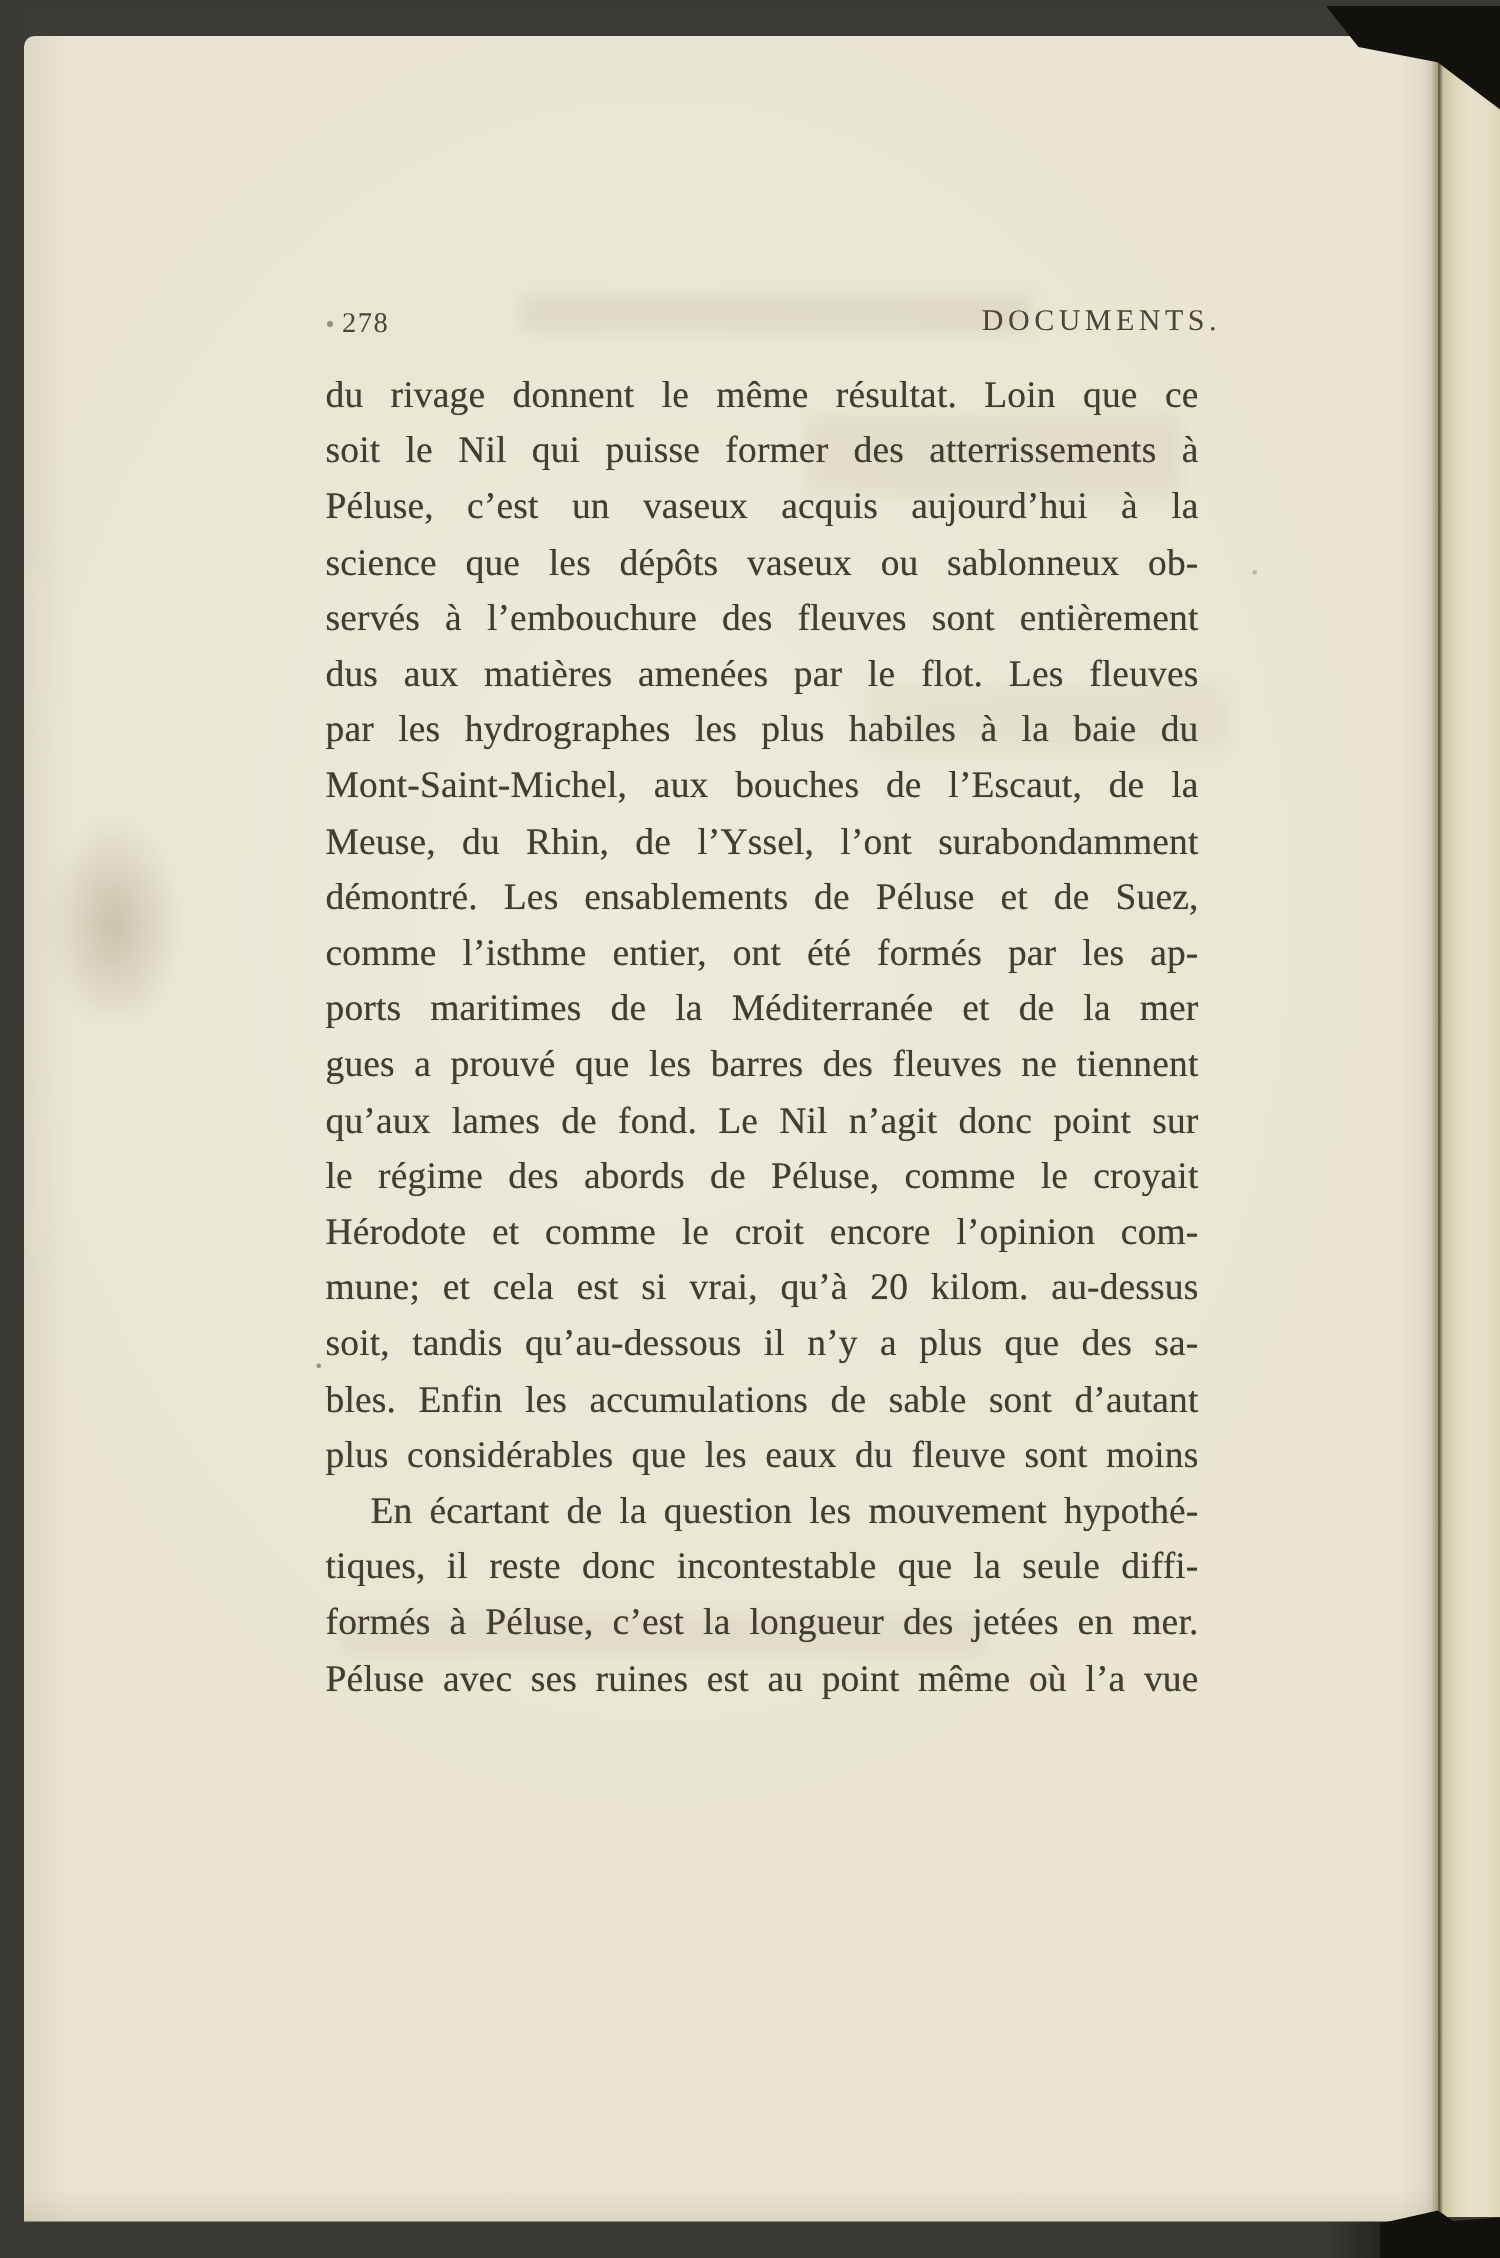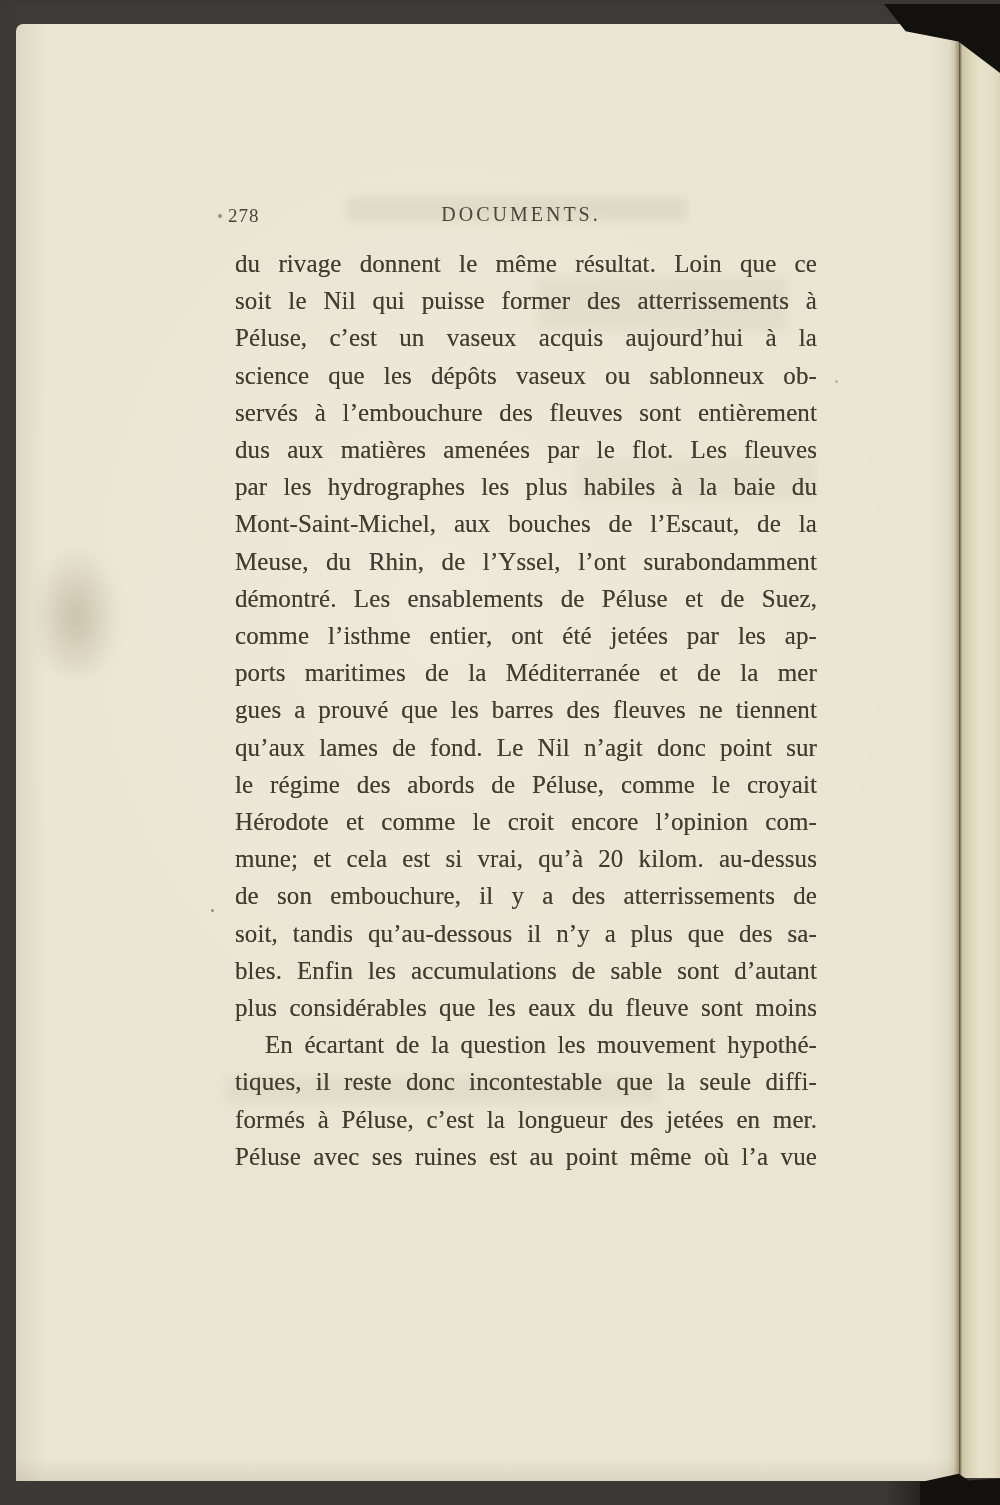--- a/index.html
+++ b/index.html
@@ -62,25 +62,25 @@
   
   .header-row{
     position:absolute;left:210px;top:177px;width:586px;height:26px;
     color:var(--header_ink);
   }
   .page-number{
     position:absolute;left:0;top:2px;
     font-size:19px;letter-spacing:1px;
   }
   .running-header{
-    position:absolute;left:0;width:100%;text-align:center;
+    position:absolute;left:0;width:100%;text-align:right;
     font-size:20px;letter-spacing:3px;
   }
   .text-block{
-    position:absolute;left:216px;top:220px;width:586px;
+    position:absolute;left:198px;top:220px;width:586px;
     color:var(--ink);
     font-size:25px;line-height:36.2px;
     text-shadow:0 0 0.5px rgba(66,60,49,0.65);
   }
   .line{
     text-align:justify;
     text-align-last:justify;
     word-spacing:1px;
     letter-spacing:0.1px;
     white-space:normal;
@@ -132,28 +132,27 @@
           <div class="line">du rivage donnent le même résultat. Loin que ce</div>
           <div class="line">soit le Nil qui puisse former des atterrissements à</div>
           <div class="line">Péluse, c’est un vaseux acquis aujourd’hui à la</div>
           <div class="line">science que les dépôts vaseux ou sablonneux ob-</div>
           <div class="line">servés à l’embouchure des fleuves sont entièrement</div>
           <div class="line">dus aux matières amenées par le flot. Les fleuves</div>
           <div class="line">par les hydrographes les plus habiles à la baie du</div>
           <div class="line">Mont-Saint-Michel, aux bouches de l’Escaut, de la</div>
           <div class="line">Meuse, du Rhin, de l’Yssel, l’ont surabondamment</div>
           <div class="line">démontré. Les ensablements de Péluse et de Suez,</div>
-          <div class="line">comme l’isthme entier, ont été jetées par les ap-</div>
+          <div class="line">comme l’isthme entier, ont été formés par les ap-</div>
           <div class="line">ports maritimes de la Méditerranée et de la mer</div>
           <div class="line">gues a prouvé que les barres des fleuves ne tiennent</div>
           <div class="line">qu’aux lames de fond. Le Nil n’agit donc point sur</div>
           <div class="line">le régime des abords de Péluse, comme le croyait</div>
           <div class="line">Hérodote et comme le croit encore l’opinion com-</div>
           <div class="line">mune; et cela est si vrai, qu’à 20 kilom. au-dessus</div>
-          <div class="line">de son embouchure, il y a des atterrissements de</div>
           <div class="line">soit, tandis qu’au-dessous il n’y a plus que des sa-</div>
           <div class="line">bles. Enfin les accumulations de sable sont d’autant</div>
           <div class="line">plus considérables que les eaux du fleuve sont moins</div>
         </div>
         <div class="para">
           <div class="line indent">En écartant de la question les mouvement hypothé-</div>
           <div class="line">tiques, il reste donc incontestable que la seule diffi-</div>
           <div class="line">formés à Péluse, c’est la longueur des jetées en mer.</div>
           <div class="line">Péluse avec ses ruines est au point même où l’a vue</div>
         </div>

